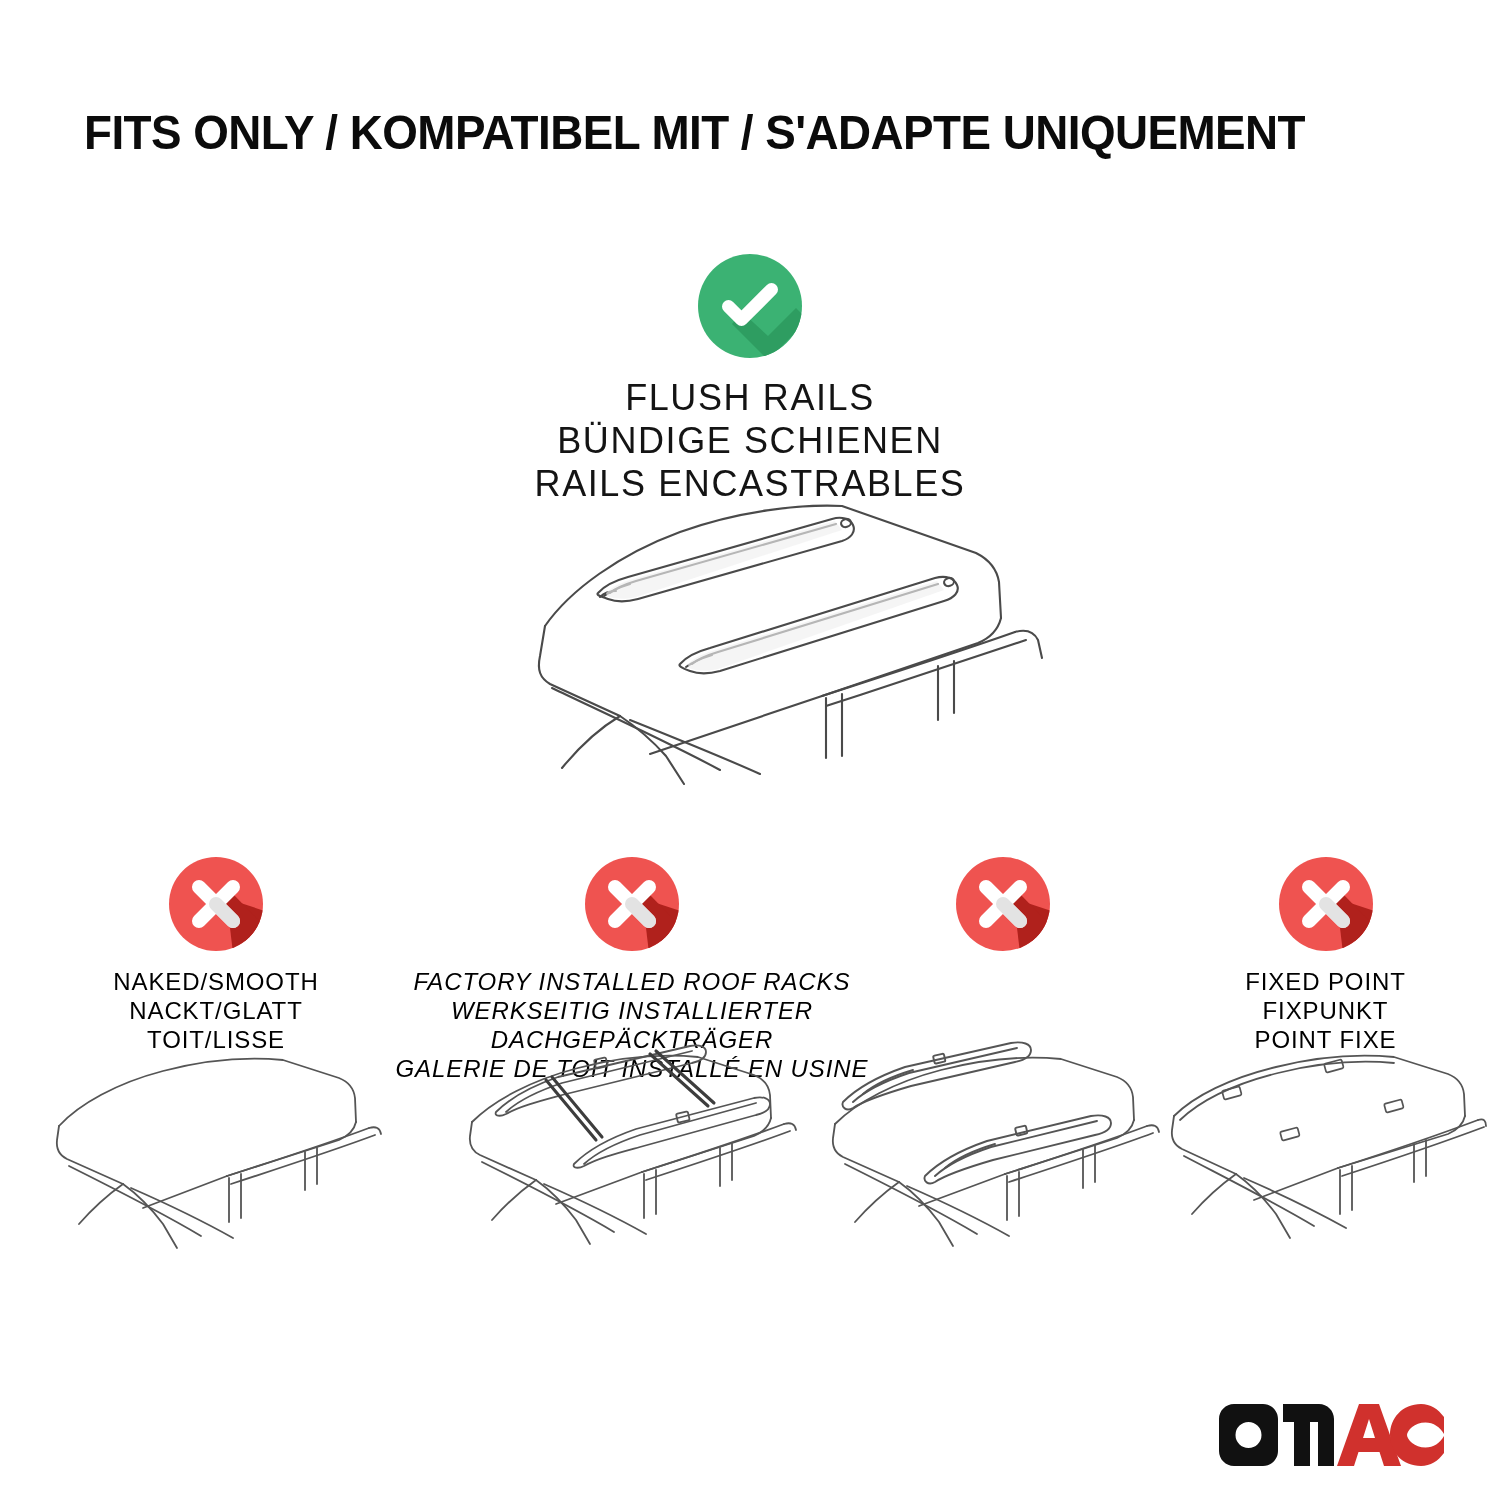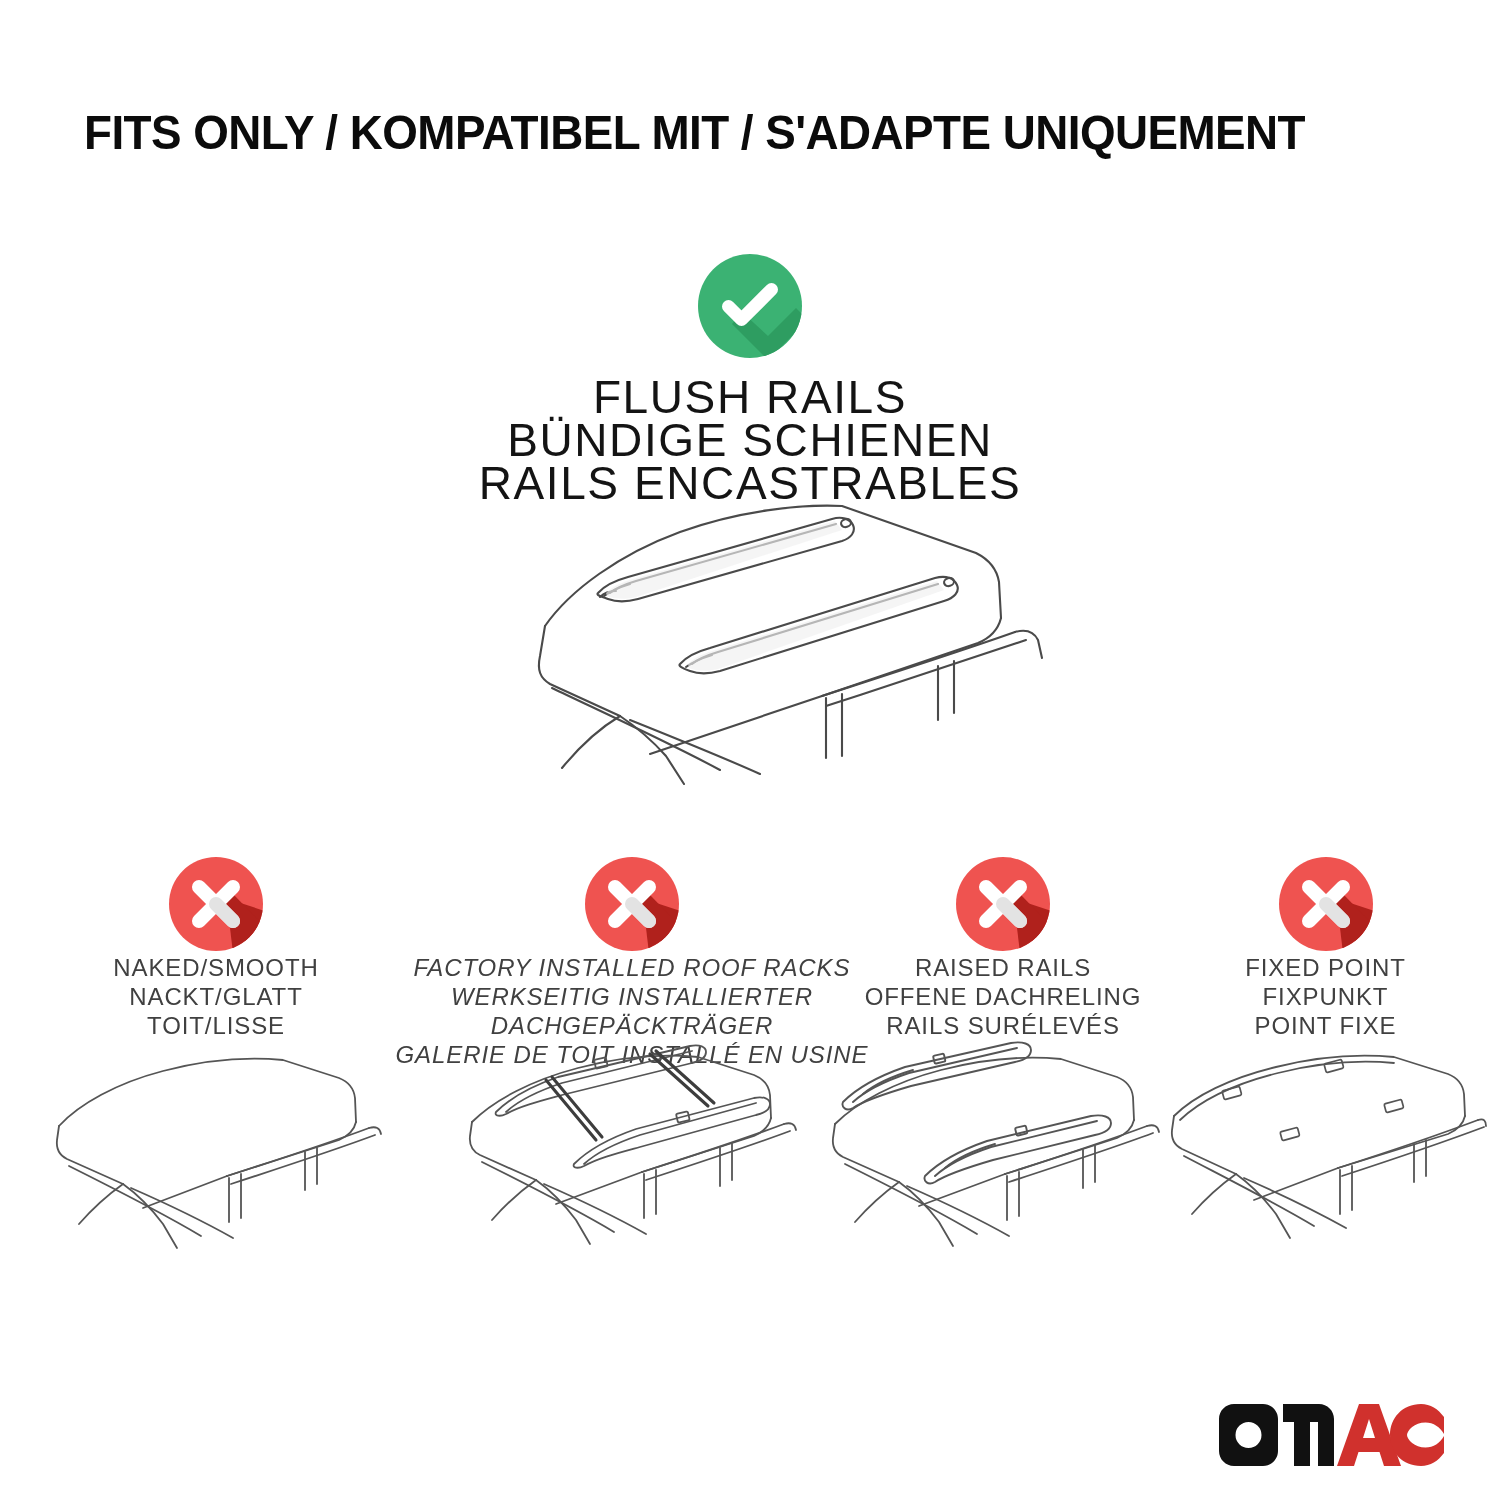--- a/index.html
+++ b/index.html
@@ -43,21 +43,21 @@
     width: 1500px;
     text-align: center;
   }
   .hero-icon-wrap {
     width: 108px;
     height: 108px;
     margin: 0 auto 16px auto;
     position: relative;
   }
   .hero-heading {
-    font-size: 46px;
+    font-size: 36px;
     font-weight: 300;
     letter-spacing: 1.6px;
     line-height: 43px;
     color: #141414;
     white-space: pre-line;
   }
 
   .hero-art {
     position: absolute;
     left: 470px;
@@ -84,25 +84,26 @@
   .col-3 { left: 838px; width: 330px; }
   .col-4 { left: 1168px; width: 315px; }
 
   .x-icon-wrap {
     width: 98px;
     height: 98px;
     margin: 7px auto 0 auto;
     position: relative;
   }
   .col-label {
+    margin-top: 14px;
     font-size: 24px;
     font-weight: 300;
     letter-spacing: 0.9px;
     line-height: 29px;
-    color: #404040;
+    color: #000000;
     white-space: pre-line;
   }
   .col-art {
     position: absolute;
     left: 50%;
     transform: translateX(-50%);
   }
   .col-1 .col-art { top: 208px; width: 330px; height: 215px; }
   .col-2 .col-art { top: 196px; width: 360px; height: 228px; margin-left: 2px; }
   .col-3 .col-art { top: 196px; width: 360px; height: 228px; margin-left: -10px;}
@@ -331,23 +332,20 @@
         </g>
         <g stroke-linecap="round" stroke-width="14" fill="none">
           <path d="M32 32 L66 66" stroke="#FFFFFF"></path>
           <path d="M66 32 L32 66" stroke="#FFFFFF"></path>
         </g>
         <g clip-path="url(#cc3)">
           <path d="M49 49 L66 66" stroke="#E3E3E3" stroke-width="14" stroke-linecap="round" fill="none"></path>
         </g>
       </svg>
     </div>
-    <div class="col-label">RAISED RAILS
-OFFENE DACHRELING
-RAILS SURÉLEVÉS</div>
 
     <div class="col-art">
       <svg width="360" height="228" viewBox="0 0 360 228" aria-hidden="true">
         <g fill="none" stroke="#555555" stroke-width="1.8" stroke-linecap="round" stroke-linejoin="round">
           <path d="M22 80 C44 58 82 38 128 26 C174 14 216 12 248 15 L304 33
                    C314 37 319 44 320 53 L321 76"></path>
           <path d="M22 80 L20 94 C19 103 22 109 30 113 L86 138"></path>
           <path d="M86 138 C100 148 114 162 126 178 L140 202"></path>
           <path d="M321 76 C319 85 313 90 304 94 L192 130"></path>
           <path d="M192 130 L106 162"></path>

